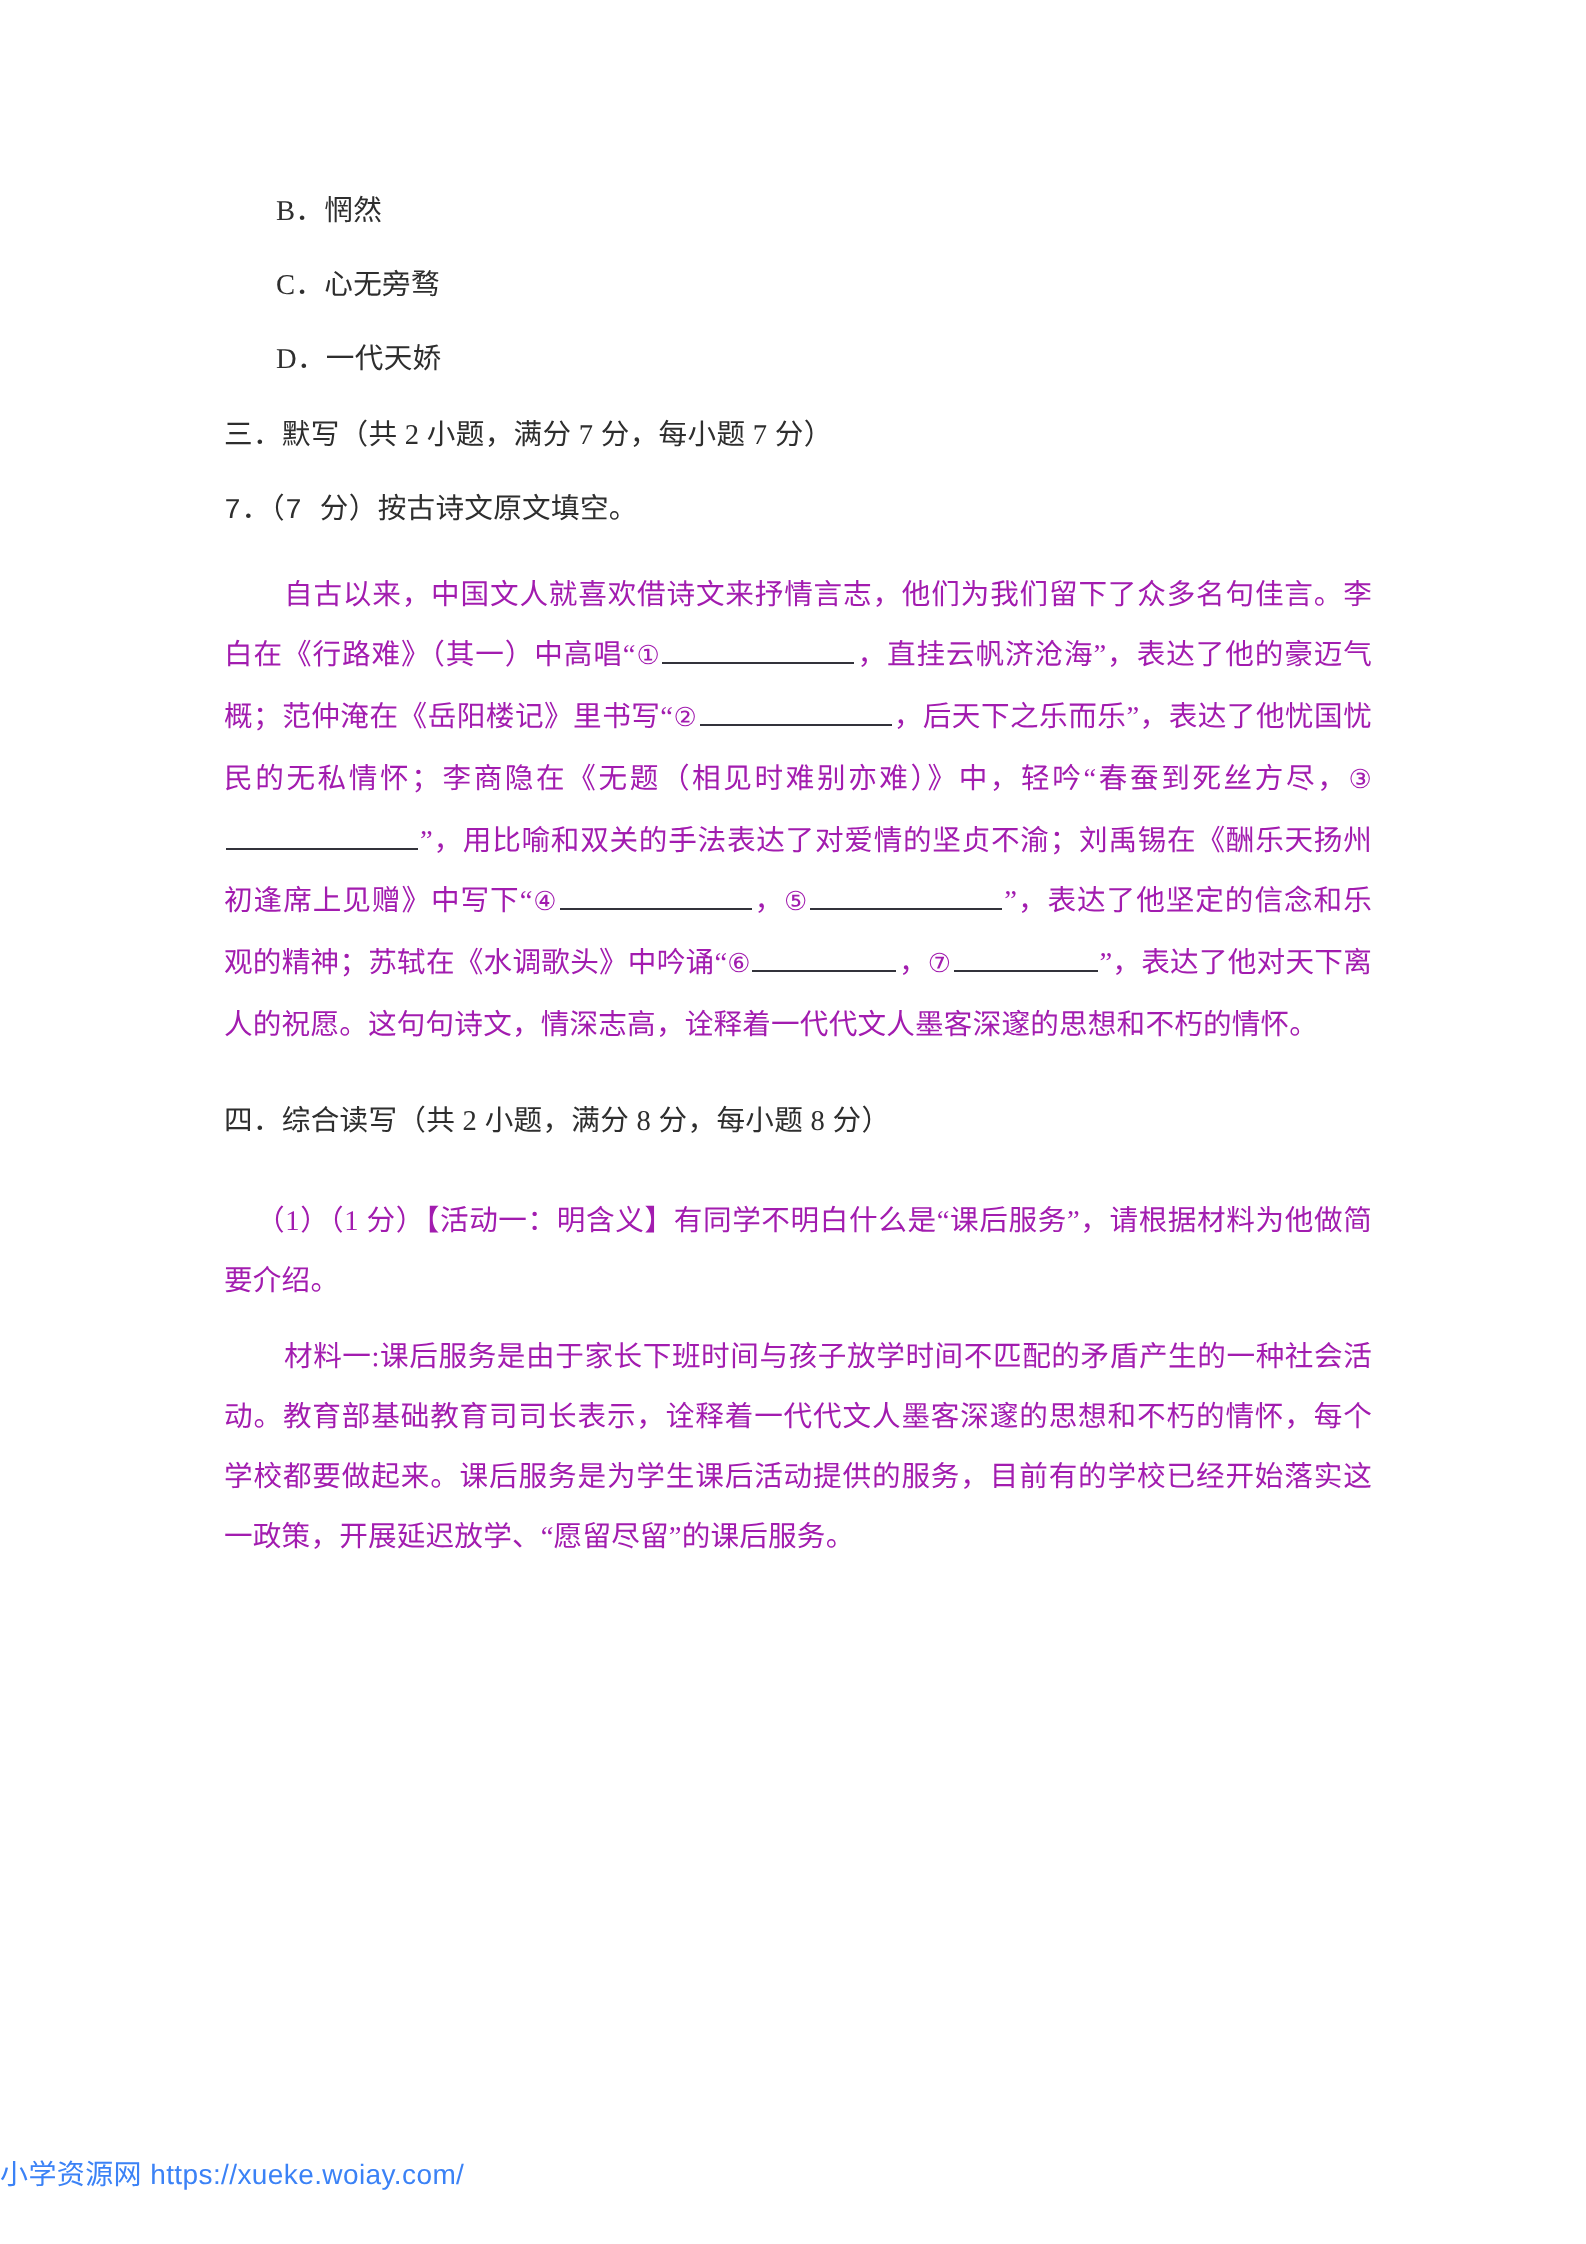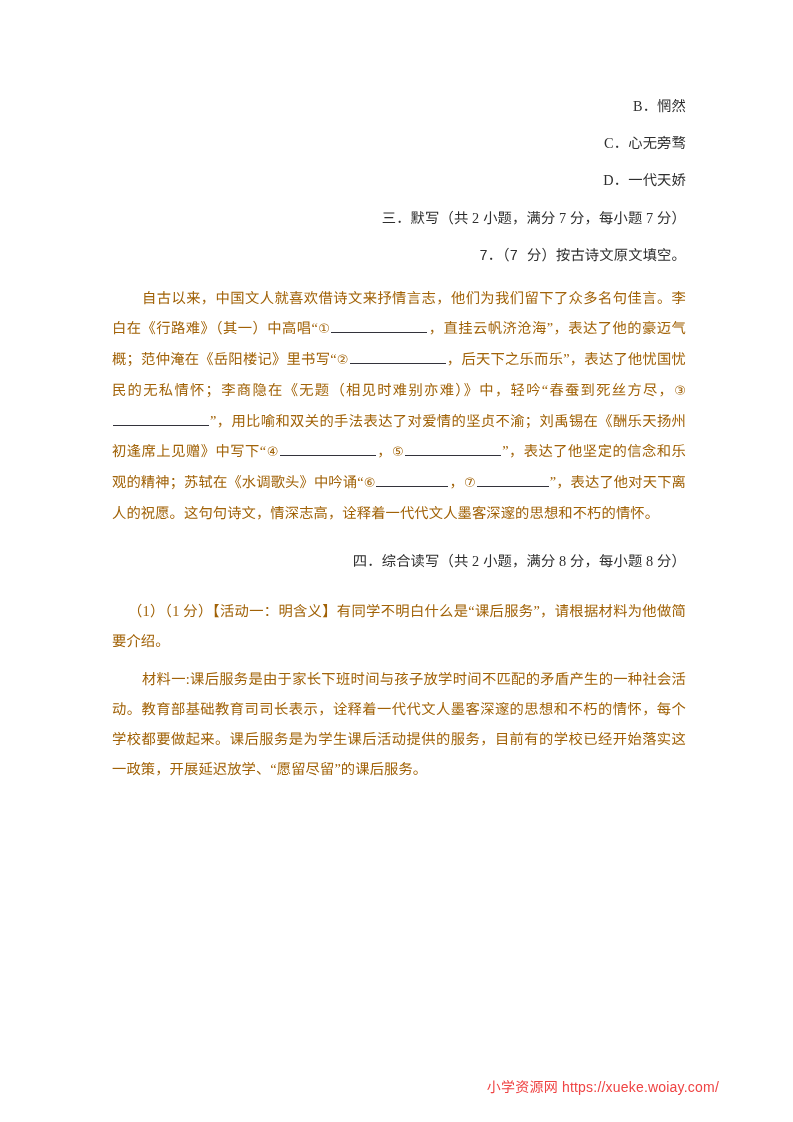--- a/index.html
+++ b/index.html
@@ -33,21 +33,20 @@
     top: 88px;
     width: 574px;
   }
 
   .line {
     font-size: 14.3px;
     line-height: 30px;
     letter-spacing: 0.15px;
     color: #2e2e2e;
     white-space: nowrap;
-    text-align: right;
   }
 
   
   .choice {
     padding-left: 26px;
     line-height: 37px;
   }
 
   
   .section-heading {
@@ -57,21 +56,21 @@
   
   .question-head {
     line-height: 38px;
     font-family: Liberation Mono, monospace;
   }
 
   
   .para {
     font-size: 14.3px;
     line-height: 30px;
-    color: #a16207;
+    color: #a21caf;
     text-align: justify;
     text-justify: inter-ideograph;
     letter-spacing: 0.1px;
   }
   .para.indent {
     text-indent: 30px;
   }
   .para.indent-sm {
     text-indent: 16px;
   }
@@ -94,24 +93,24 @@
 
   .spacer-sm { height: 8px; }
   .spacer-md { height: 14px; }
 
   
   .watermark {
     position: absolute;
     left: 0;
     top: 1076px;
     width: 719px;
-    text-align: right;
+    text-align: left;
     font-family: "Liberation Sans", "DejaVu Sans", sans-serif;
     font-size: 14px;
-    color: #ef4444;
+    color: #3b82f6;
     letter-spacing: 0.2px;
     white-space: nowrap;
   }
 </style>
 </head>
 <body>
 
 <div class="page">
 
   <div class="content">

